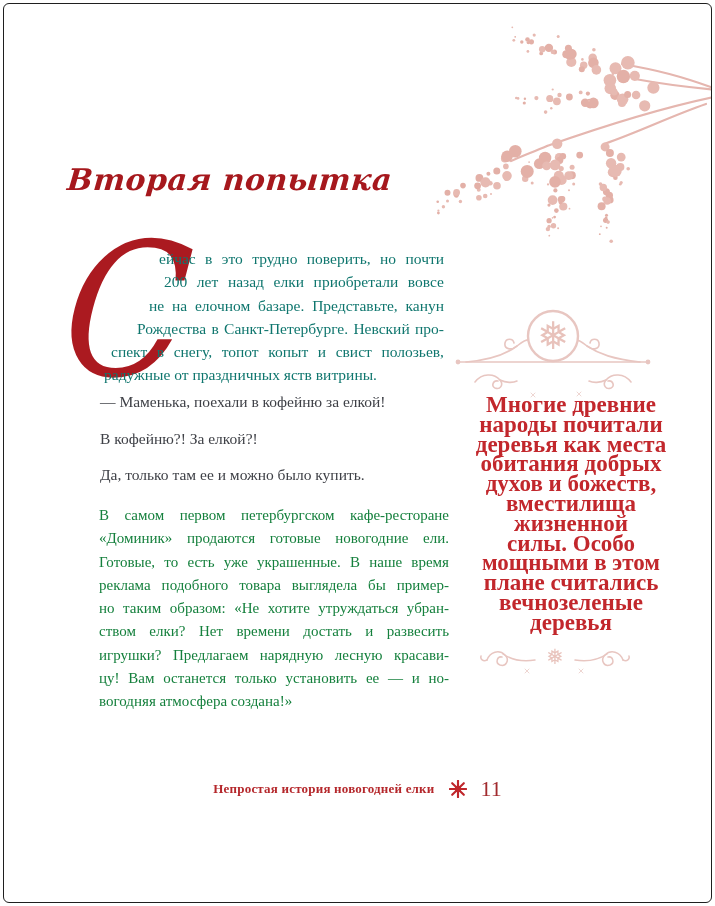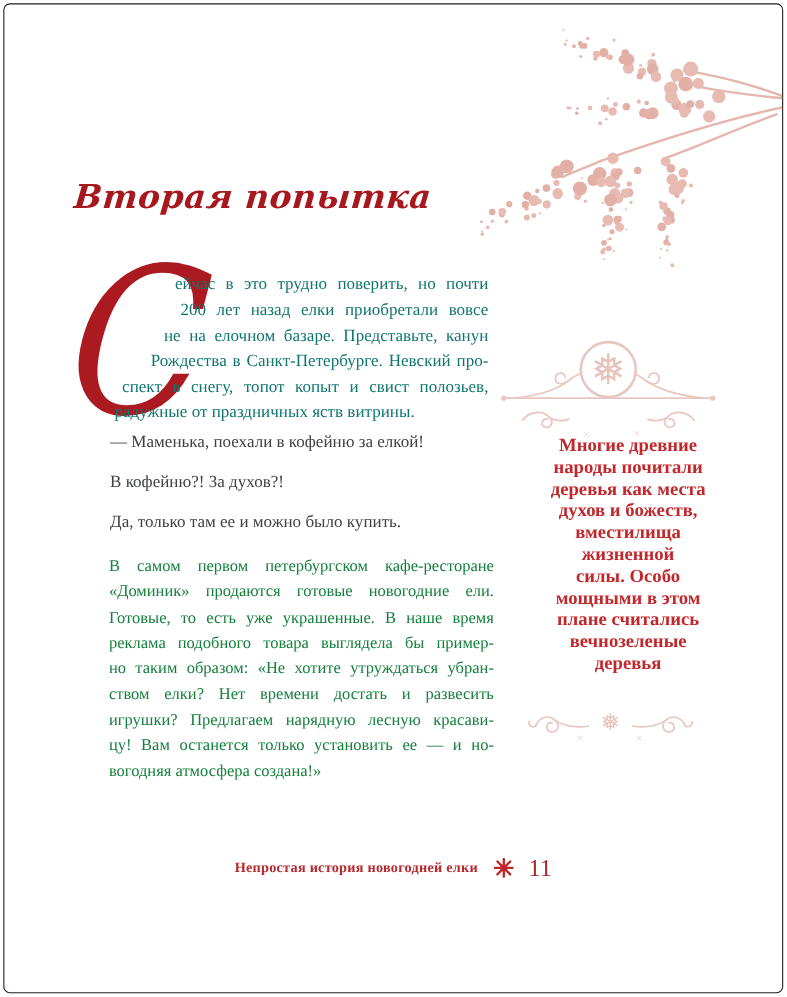--- a/index.html
+++ b/index.html
@@ -13,21 +13,21 @@
   .para1{position:absolute;left:95px;top:243px;width:345px;font-size:15.5px;line-height:23.3px;color:#0f766e;}
   .para1 .ln{text-align:justify;text-align-last:justify;}
   .para1 .ln.last{text-align-last:left;}
   .dialogue{position:absolute;left:96px;top:386px;font-size:15.5px;color:#3f4147;}
   .dialogue .dl{line-height:23px;margin-bottom:13.5px;}
   .para2{position:absolute;left:95px;top:500px;width:350px;font-size:15px;line-height:23.3px;color:#15803d;}
   .para2 .ln{text-align:justify;text-align-last:justify;}
   .para2 .ln.last{text-align-last:left;}
   .orn-top{position:absolute;left:449px;top:298px;}
   .sidebar-text{position:absolute;left:453px;top:391px;width:228px;text-align:center;
-                font-size:17px;line-height:19.8px;font-weight:bold;color:#c2272c;}
+                font-size:23px;line-height:19.8px;font-weight:bold;color:#c2272c;}
   .orn-bottom{position:absolute;left:473px;top:637px;}
   .footer{position:absolute;left:0;top:772px;width:100%;display:flex;justify-content:center;align-items:center;gap:14px;}
   .footer-title{font-size:13px;font-weight:bold;color:#b5282c;letter-spacing:.2px;}
   .page-num{font-size:22px;color:#a12a2e;}
   .orn{stroke:#e8c6c1;fill:none;stroke-linecap:round;}
   .flake{fill:#e8c2bb;font-family:"DejaVu Sans",sans-serif;}
 </style>
 </head>
 <body>
 
@@ -217,21 +217,21 @@
     <div class="ln" style="margin-left:60px">ейчас в это трудно поверить, но почти</div>
     <div class="ln" style="margin-left:65px">200 лет назад елки приобретали вовсе</div>
     <div class="ln" style="margin-left:50px">не на елочном базаре. Представьте, канун</div>
     <div class="ln" style="margin-left:38px">Рождества в Санкт-Петербурге. Невский про-</div>
     <div class="ln" style="margin-left:12px">спект в снегу, топот копыт и свист полозьев,</div>
     <div class="ln last" style="margin-left:5px">радужные от праздничных яств витрины.</div>
   </div>
 
   <div class="dialogue">
     <div class="dl">—  Маменька, поехали в кофейню за елкой!</div>
-    <div class="dl">В кофейню?! За духов?!</div>
+    <div class="dl">В кофейню?! За елкой?!</div>
     <div class="dl">Да, только там ее и можно было купить.</div>
   </div>
 
   <div class="para2">
     <div class="ln">В самом первом петербургском кафе-ресторане</div>
     <div class="ln">«Доминик» продаются готовые новогодние ели.</div>
     <div class="ln">Готовые, то есть уже украшенные. В наше время</div>
     <div class="ln">реклама подобного товара выглядела бы пример-</div>
     <div class="ln">но таким образом: «Не хотите утруждаться убран-</div>
     <div class="ln">ством елки? Нет времени достать и развесить</div>
@@ -259,20 +259,21 @@
       </g>
     </g>
     <circle cx="100" cy="34" r="25" fill="#ffffff" stroke="#e8c6c1" stroke-width="2.4"></circle>
     <text class="flake" x="100" y="47" font-size="38" text-anchor="middle">❅</text>
   </svg>
 
   <div class="sidebar-text">
     <div>Многие древние</div>
     <div>народы почитали</div>
     <div>деревья как места</div>
+    <div>обитания добрых</div>
     <div>духов и божеств,</div>
     <div>вместилища</div>
     <div>жизненной</div>
     <div>силы. Особо</div>
     <div>мощными в этом</div>
     <div>плане считались</div>
     <div>вечнозеленые</div>
     <div>деревья</div>
   </div>
 

